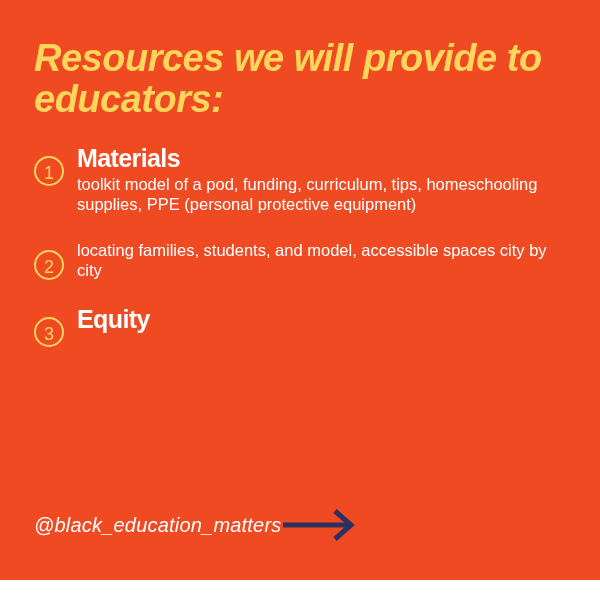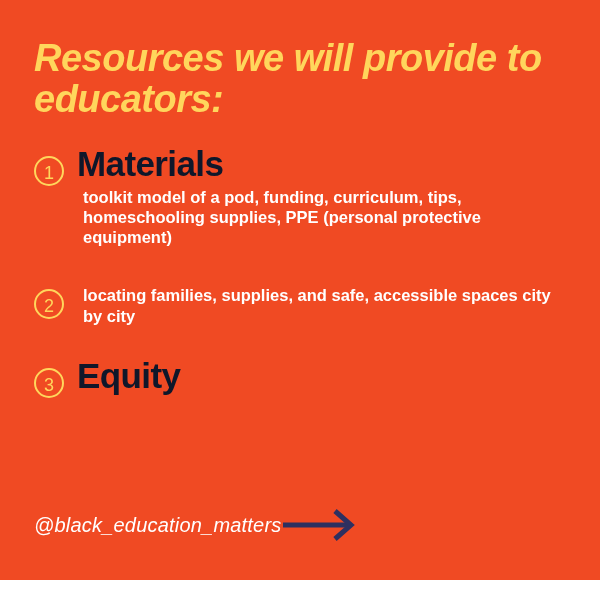--- a/index.html
+++ b/index.html
@@ -50,33 +50,33 @@
     text-align: center;
     margin-top: 10px;
     margin-right: 13px;
     box-sizing: border-box;
   }
   .item-body {
     flex: 1 1 auto;
     min-width: 0;
   }
   .item-title {
-    color: #0f172a;
-    font-size: 35px;
+    color: #ffffff;
+    font-size: 25px;
     font-weight: bold;
     line-height: 1.0;
     letter-spacing: -0.6px;
     margin: 0 0 3px 0;
   }
   .item-desc {
     color: #FFFFFF;
     font-size: 16.5px;
-    font-weight: bold;
+    font-weight: normal;
     line-height: 1.22;
-    margin: 6px;
+    margin: 0;
     max-width: 490px;
   }
   .footer {
     position: absolute;
     left: 34px;
     right: 34px;
     bottom: 38px;
     display: flex;
     align-items: center;
     justify-content: flex-start;
@@ -107,21 +107,21 @@
       <div class="num-circle">1</div>
       <div class="item-body">
         <div class="item-title">Materials</div>
         <p class="item-desc">toolkit model of a pod, funding, curriculum, tips, homeschooling supplies, PPE (personal protective equipment)</p>
       </div>
     </div>
 
     <div class="item">
       <div class="num-circle">2</div>
       <div class="item-body">
-        <p class="item-desc">locating families, supplies, and safe, accessible spaces city by city</p>
+        <p class="item-desc">locating families, students, and model, accessible spaces city by city</p>
       </div>
     </div>
 
     <div class="item">
       <div class="num-circle">3</div>
       <div class="item-body">
         <div class="item-title">Equity</div>
       </div>
     </div>
 

